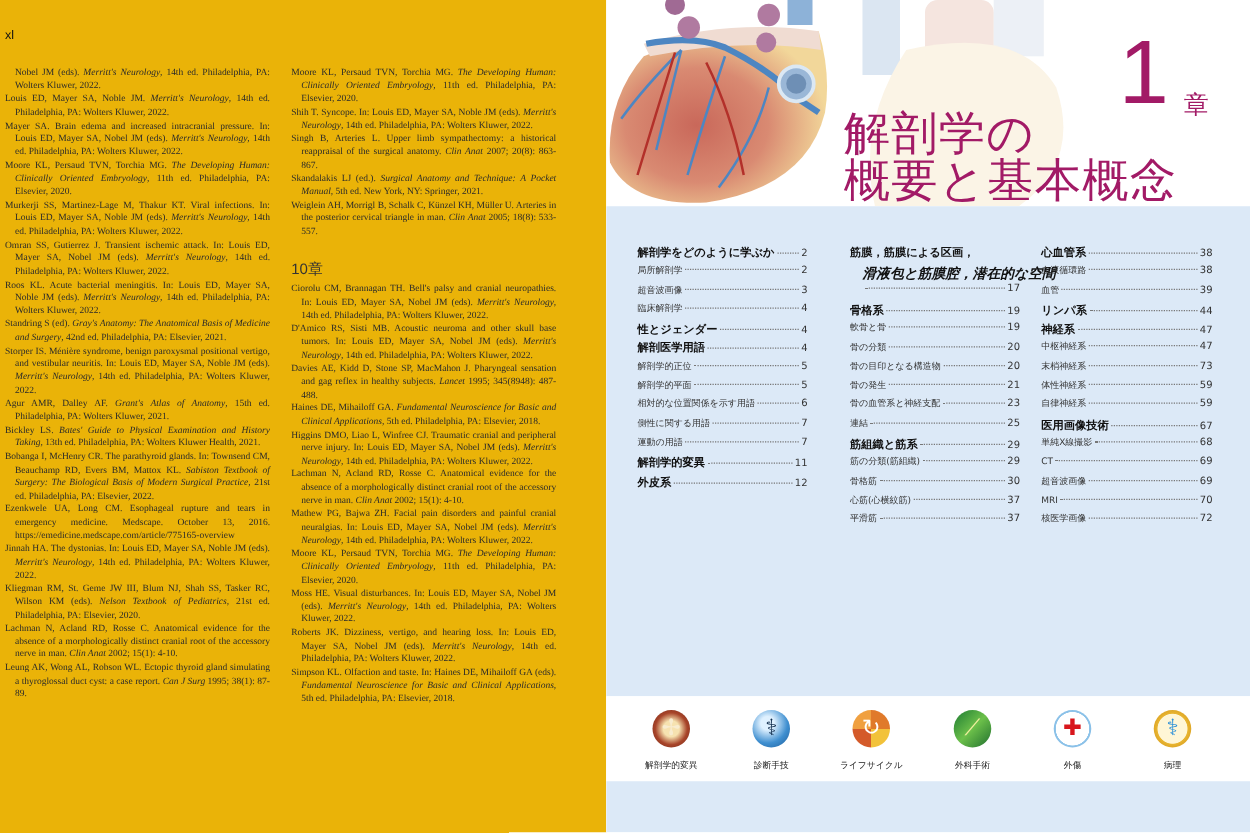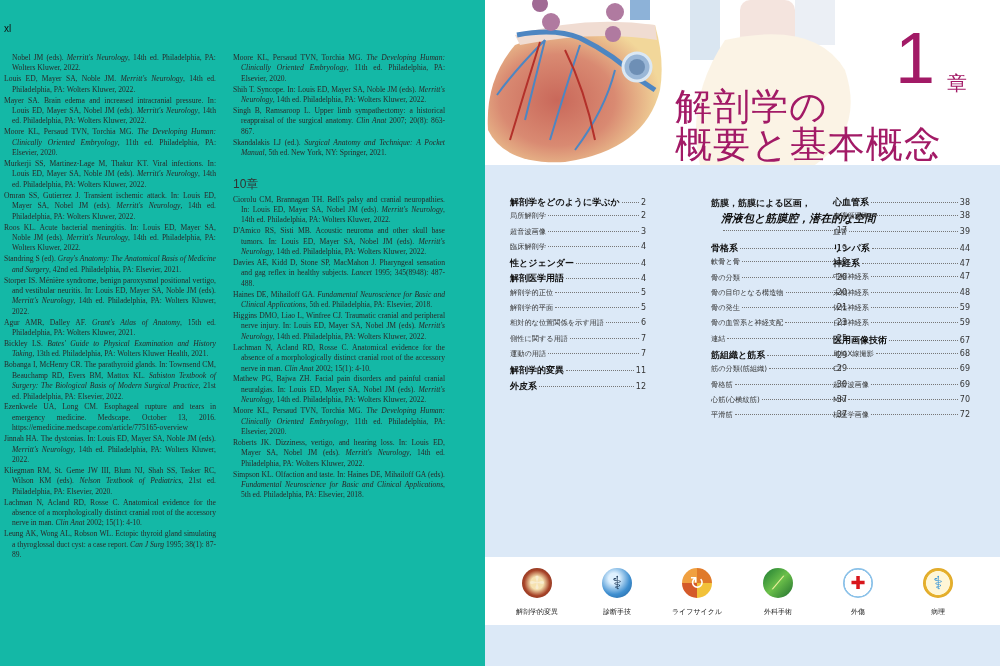--- a/index.html
+++ b/index.html
@@ -1,37 +1,37 @@
 <!DOCTYPE html>
 <html><head>
 <meta charset="utf-8">
 <style>
   html,body{margin:0;padding:0;}
   body{width:1000px;height:666px;overflow:hidden;background:#fff;position:relative;font-family:"Liberation Serif","DejaVu Serif",serif;color:#2a2a2a;}
-  .left-page{position:absolute;left:0;top:0;width:485px;height:666px;background:#14b8a6;}
+  .left-page{position:absolute;left:0;top:0;width:485px;height:666px;background:#eab308;}
   .page-num{position:absolute;left:4px;top:23px;font-family:"Liberation Sans","DejaVu Sans",sans-serif;font-size:10px;color:#111;}
   .col{position:absolute;top:53px;width:212px;font-size:7.6px;line-height:10.4px;}
   .col1{left:4px;}
   .col2{left:233px;}
   .ref{padding-left:8px;text-indent:-8px;margin:0 0 0.5px 0;text-align:justify;}
   .ref.cont{text-indent:0;}
   .ref i{font-style:italic;}
   .sec-head{font-family:"Liberation Sans","DejaVu Sans",sans-serif;font-size:12px;line-height:14px;margin:18px 0 4px 0;color:#333;}
   .right-page{position:absolute;left:485px;top:0;width:515px;height:666px;background:#fff;overflow:hidden;}
   .hero{position:absolute;left:0;top:0;width:515px;height:165px;overflow:hidden;}
   .heart{position:absolute;left:0;top:0;}
   .title-line{position:absolute;font-family:"DejaVu Serif","Liberation Serif",serif;color:#a21a66;font-size:37px;letter-spacing:1px;white-space:nowrap;}
   .t1{left:190px;top:82px;}
   .t2{left:190px;top:120px;font-family:Liberation Serif, serif;}
   .chap-num{position:absolute;left:410px;top:22px;font-family:"Liberation Sans","DejaVu Sans",sans-serif;font-size:72px;line-height:72px;color:#a21a66;font-weight:300;}
   .chap-label{position:absolute;left:462px;top:70px;font-family:"DejaVu Sans",sans-serif;font-size:20px;color:#a21a66;}
   .toc-panel{position:absolute;left:0;top:165px;width:515px;height:392px;background:#dce9f7;}
   .toc-col{position:absolute;top:196px;font-family:"DejaVu Sans","Liberation Sans",sans-serif;}
   .tc1{left:25px;width:136px;}
-  .tc2{left:195px;width:136px;margin-left:31px;}
+  .tc2{left:195px;width:136px;}
   .tc3{left:348px;width:137px;}
   .toc-item{display:flex;align-items:baseline;height:15.3px;font-size:7.2px;color:#333;white-space:nowrap;}
   .toc-item.major{font-size:9px;color:#111;font-weight:bold;}
   .toc-item .lbl{flex:0 0 auto;}
   .toc-item .dots{flex:1 1 auto;border-bottom:1px dotted #777;margin:0 2px;transform:translateY(-2px);}
   .toc-item .pg{flex:0 0 auto;font-size:8px;font-weight:normal;color:#333;}
   .toc-item.multi{height:auto;display:block;}
   .toc-item.multi .l1{font-size:9px;font-weight:bold;color:#111;line-height:15px;}
   .toc-item.multi .l2{font-size:11px;font-weight:bold;color:#111;line-height:15px;padding-left:10px;font-style:italic;}
   .toc-item.multi .row{display:flex;align-items:baseline;height:16px;padding-left:10px;}
@@ -68,33 +68,35 @@
         <div class="ref"><span>Kliegman RM, St. Geme JW III, Blum NJ, Shah SS, Tasker RC, Wilson KM (eds). </span><i>Nelson Textbook of Pediatrics</i><span>, 21st ed. Philadelphia, PA: Elsevier, 2020.</span></div>
         <div class="ref"><span>Lachman N, Acland RD, Rosse C. Anatomical evidence for the absence of a morphologically distinct cranial root of the accessory nerve in man. </span><i>Clin Anat</i><span> 2002; 15(1): 4-10.</span></div>
         <div class="ref"><span>Leung AK, Wong AL, Robson WL. Ectopic thyroid gland simulating a thyroglossal duct cyst: a case report. </span><i>Can J Surg</i><span> 1995; 38(1): 87-89.</span></div>
       </div>
   </div>
 
   <div class="col col2">
     <div id="c2-top">
         <div class="ref"><span>Moore KL, Persaud TVN, Torchia MG. </span><i>The Developing Human: Clinically Oriented Embryology</i><span>, 11th ed. Philadelphia, PA: Elsevier, 2020.</span></div>
         <div class="ref"><span>Shih T. Syncope. In: Louis ED, Mayer SA, Noble JM (eds). </span><i>Merritt's Neurology</i><span>, 14th ed. Philadelphia, PA: Wolters Kluwer, 2022.</span></div>
-        <div class="ref"><span>Singh B, Ramsaroop L. Upper limb sympathectomy: a historical reappraisal of the surgical anatomy. </span><i>Clin Anat</i><span> 2007; 20(8): 863-867.</span></div>
+        <div class="ref"><span>Singh B, Arteries L. Upper limb sympathectomy: a historical reappraisal of the surgical anatomy. </span><i>Clin Anat</i><span> 2007; 20(8): 863-867.</span></div>
         <div class="ref"><span>Skandalakis LJ (ed.). </span><i>Surgical Anatomy and Technique: A Pocket Manual</i><span>, 5th ed. New York, NY: Springer, 2021.</span></div>
+        <div class="ref"><span>Weiglein AH, Morrigl B, Schalk C, Künzel KH, Müller U. Arteries in the posterior cervical triangle in man. </span><i>Clin Anat</i><span> 2005; 18(8): 533-557.</span></div>
       </div>
     <div class="sec-head">10章</div>
     <div id="c2-sec">
         <div class="ref"><span>Ciorolu CM, Brannagan TH. Bell's palsy and cranial neuropathies. In: Louis ED, Mayer SA, Nobel JM (eds). </span><i>Merritt's Neurology</i><span>, 14th ed. Philadelphia, PA: Wolters Kluwer, 2022.</span></div>
         <div class="ref"><span>D'Amico RS, Sisti MB. Acoustic neuroma and other skull base tumors. In: Louis ED, Mayer SA, Nobel JM (eds). </span><i>Merritt's Neurology</i><span>, 14th ed. Philadelphia, PA: Wolters Kluwer, 2022.</span></div>
         <div class="ref"><span>Davies AE, Kidd D, Stone SP, MacMahon J. Pharyngeal sensation and gag reflex in healthy subjects. </span><i>Lancet</i><span> 1995; 345(8948): 487-488.</span></div>
         <div class="ref"><span>Haines DE, Mihailoff GA. </span><i>Fundamental Neuroscience for Basic and Clinical Applications</i><span>, 5th ed. Philadelphia, PA: Elsevier, 2018.</span></div>
         <div class="ref"><span>Higgins DMO, Liao L, Winfree CJ. Traumatic cranial and peripheral nerve injury. In: Louis ED, Mayer SA, Nobel JM (eds). </span><i>Merritt's Neurology</i><span>, 14th ed. Philadelphia, PA: Wolters Kluwer, 2022.</span></div>
         <div class="ref"><span>Lachman N, Acland RD, Rosse C. Anatomical evidence for the absence of a morphologically distinct cranial root of the accessory nerve in man. </span><i>Clin Anat</i><span> 2002; 15(1): 4-10.</span></div>
         <div class="ref"><span>Mathew PG, Bajwa ZH. Facial pain disorders and painful cranial neuralgias. In: Louis ED, Mayer SA, Nobel JM (eds). </span><i>Merritt's Neurology</i><span>, 14th ed. Philadelphia, PA: Wolters Kluwer, 2022.</span></div>
         <div class="ref"><span>Moore KL, Persaud TVN, Torchia MG. </span><i>The Developing Human: Clinically Oriented Embryology</i><span>, 11th ed. Philadelphia, PA: Elsevier, 2020.</span></div>
+        <div class="ref"><span>Moss HE. Visual disturbances. In: Louis ED, Mayer SA, Nobel JM (eds). </span><i>Merritt's Neurology</i><span>, 14th ed. Philadelphia, PA: Wolters Kluwer, 2022.</span></div>
         <div class="ref"><span>Roberts JK. Dizziness, vertigo, and hearing loss. In: Louis ED, Mayer SA, Nobel JM (eds). </span><i>Merritt's Neurology</i><span>, 14th ed. Philadelphia, PA: Wolters Kluwer, 2022.</span></div>
         <div class="ref"><span>Simpson KL. Olfaction and taste. In: Haines DE, Mihailoff GA (eds). </span><i>Fundamental Neuroscience for Basic and Clinical Applications</i><span>, 5th ed. Philadelphia, PA: Elsevier, 2018.</span></div>
       </div>
   </div>
 </div>
 
 <div class="right-page">
   <div class="hero">
     <svg class="heart" width="515" height="165" viewBox="0 0 515 165">
       <defs>
@@ -339,21 +341,21 @@
       <span class="pg">47</span>
     </div>
     <div class="toc-item">
       <span class="lbl">中枢神経系</span>
       <span class="dots"></span>
       <span class="pg">47</span>
     </div>
     <div class="toc-item">
       <span class="lbl">末梢神経系</span>
       <span class="dots"></span>
-      <span class="pg">48</span>
+      <span class="pg">73</span>
     </div>
     <div class="toc-item">
       <span class="lbl">体性神経系</span>
       <span class="dots"></span>
       <span class="pg">59</span>
     </div>
     <div class="toc-item">
       <span class="lbl">自律神経系</span>
       <span class="dots"></span>
       <span class="pg">59</span>

